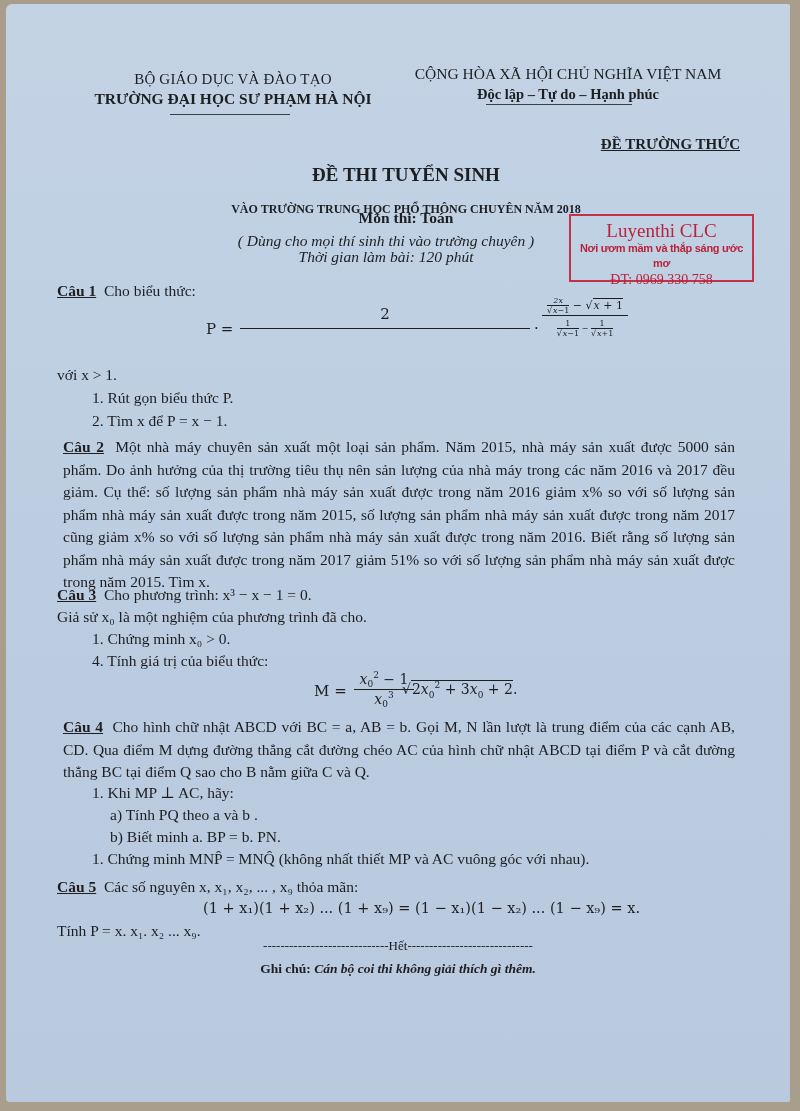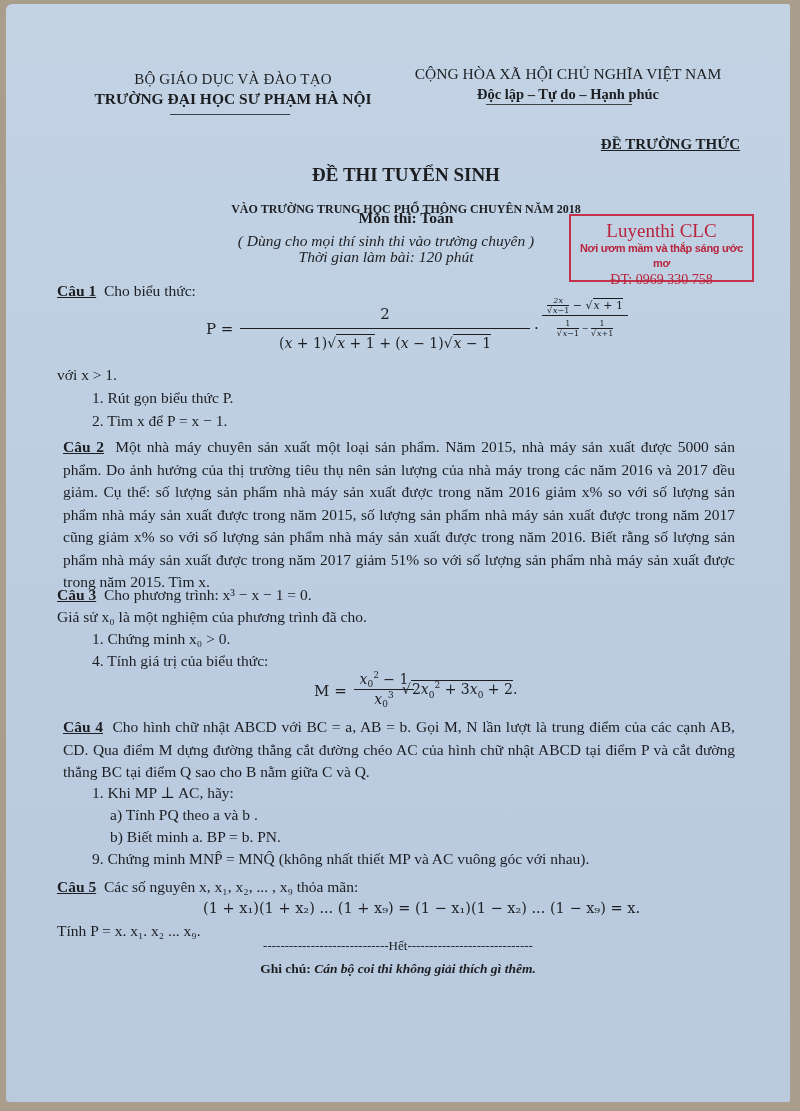--- a/index.html
+++ b/index.html
@@ -79,21 +79,20 @@
   </div>
 
   <div class="abs txt" style="left:51px; top:276px;">
     <span class="q-label">Câu 1</span>&nbsp;
     <span>Cho biểu thức:</span>
   </div>
   <div class="abs" style="left:200px; top:296px; width:420px; height:64px;">
     <span class="mr abs" style="left:0; top:20px; font-size:15px;">P =</span>
     <div class="abs frac" style="left:34px; top:5px; width:290px;">
       <span class="num mr" style="font-size:15px; padding-bottom:5px;">2</span>
-      <span class="mr" style="font-size:14px; padding-top:6px;">(<i>x</i> + 1)√<span class="sqrt"><i>x</i> + 1</span> + (<i>x</i> − 1)√<span class="sqrt"><i>x</i> − 1</span></span>
     </div>
     <span class="mr abs" style="left:328px; top:19px; font-size:15px;">·</span>
     <div class="abs frac" style="left:336px; top:-4px; width:86px;">
       <span class="num mr" style="font-size:11px; line-height:14px;"><span class="frac" style="font-size:8px; line-height:9px;"><span class="num"><i>2x</i></span><span>√<span class="sqrt"><i>x</i>−1</span></span></span> − √<span class="sqrt"><i>x</i> + 1</span></span>
       <span class="mr" style="font-size:8px; line-height:9px; padding-top:3px;"><span class="frac"><span class="num">1</span><span>√<span class="sqrt"><i>x</i>−1</span></span></span> − <span class="frac"><span class="num">1</span><span>√<span class="sqrt"><i>x</i>+1</span></span></span></span>
     </div>
   </div>
   <div class="abs txt" style="left:51px; top:360px;">với x &gt; 1.</div>
   <div class="abs txt" style="left:86px; top:383px;">1.  Rút gọn biểu thức P.</div>
   <div class="abs txt" style="left:86px; top:406px;">2.  Tìm x để P = x − 1.</div>
@@ -119,21 +118,21 @@
     <span class="mr abs" style="left:88px; top:10px; font-size:14px;">√<span class="sqrt">2<i>x</i><sub style="font-size:9px;">0</sub><sup style="font-size:9px;">2</sup> + 3<i>x</i><sub style="font-size:9px;">0</sub> + 2</span>.</span>
   </div>
 
   <div class="abs txt para" style="top:712px; width:672px;">
     <span class="q-label">Câu 4</span>&nbsp;
     <span>Cho hình chữ nhật ABCD với BC = a, AB = b. Gọi M, N lần lượt là trung điểm của các cạnh AB, CD. Qua điểm M dựng đường thẳng cắt đường chéo AC của hình chữ nhật ABCD tại điểm P và cắt đường thẳng BC tại điểm Q sao cho B nằm giữa C và Q.</span>
   </div>
   <div class="abs txt" style="left:86px; top:778px;">1.  Khi MP ⊥ AC, hãy:</div>
   <div class="abs txt" style="left:104px; top:800px;">a)  Tính PQ theo a và b .</div>
   <div class="abs txt" style="left:104px; top:822px;">b)  Biết minh a. BP = b. PN.</div>
-  <div class="abs txt" style="left:86px; top:844px;">9.  Chứng minh MNP̂ = MNQ̂ (không nhất thiết MP và AC vuông góc với nhau).</div>
+  <div class="abs txt" style="left:86px; top:844px;">1.  Chứng minh MNP̂ = MNQ̂ (không nhất thiết MP và AC vuông góc với nhau).</div>
 
   <div class="abs txt" style="left:51px; top:872px;">
     <span class="q-label">Câu 5</span>&nbsp;
     <span>Các số nguyên x, x₁, x₂, ... , x₉ thỏa mãn:</span>
   </div>
   <div class="abs mr" style="left:197px; top:896px; font-size:14.5px;">(1 + x₁)(1 + x₂) ... (1 + x₉) = (1 − x₁)(1 − x₂) ... (1 − x₉) = x.</div>
   <div class="abs txt" style="left:51px; top:916px;">Tính P = x. x₁. x₂ ... x₉.</div>
 
   <div class="abs footer-note" style="top:934px; font-size:13px;">-----------------------------Hết-----------------------------</div>
   <div class="abs footer-note" style="top:957px;">

